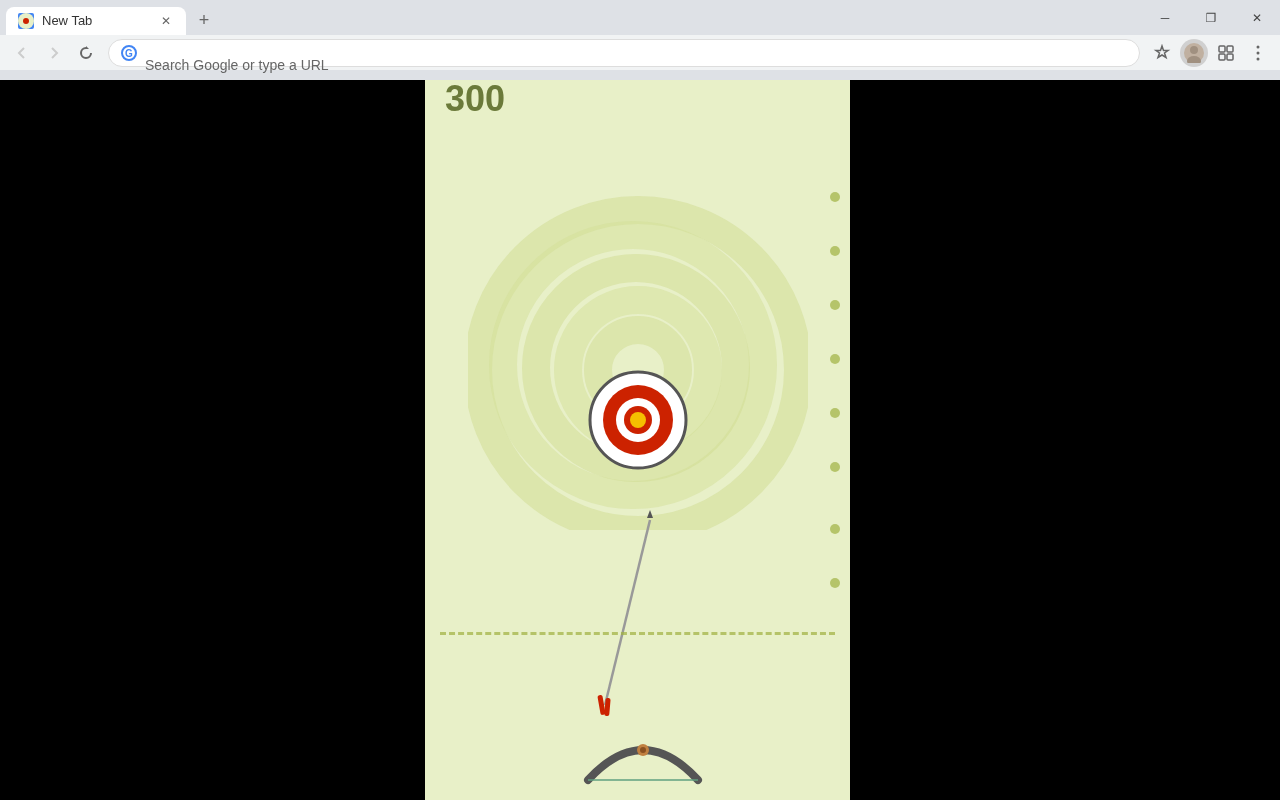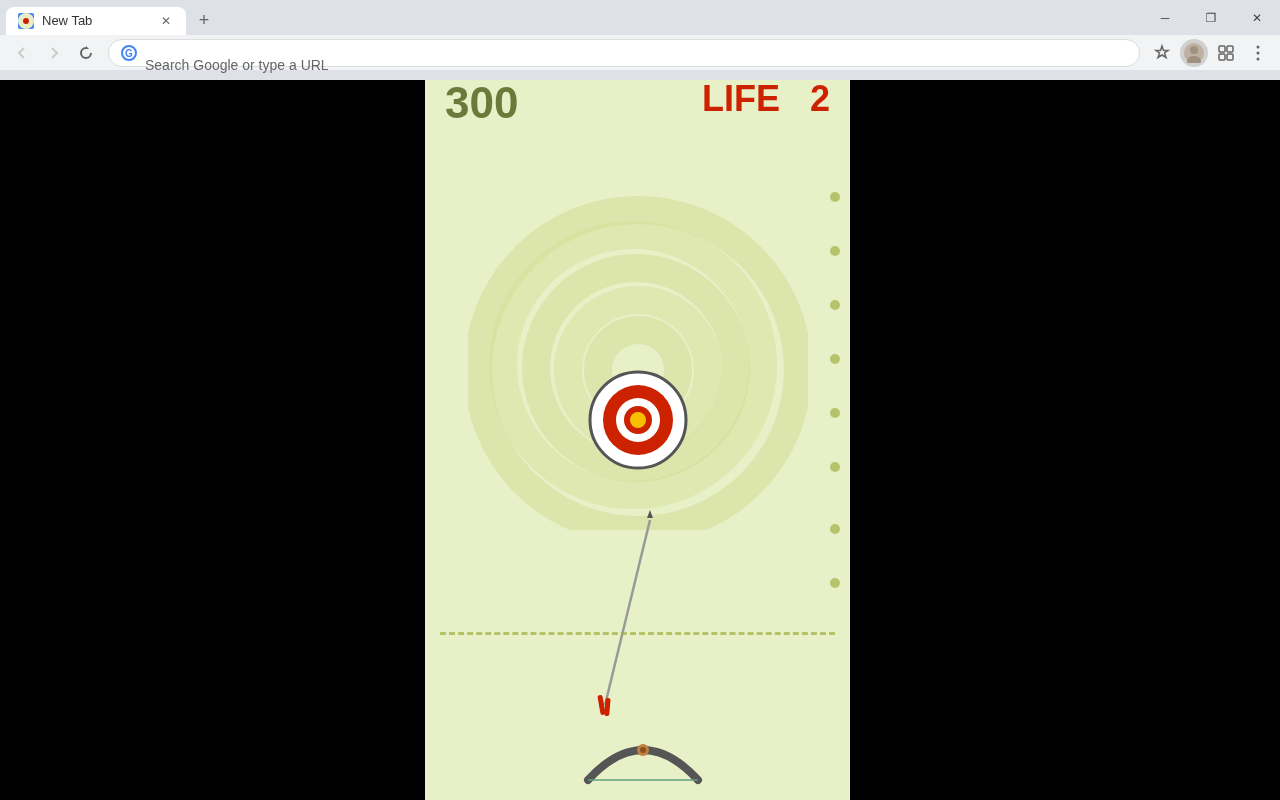--- a/index.html
+++ b/index.html
@@ -185,21 +185,21 @@
       top: 8px;
       left: 0;
       right: 0;
       display: flex;
       justify-content: space-between;
       padding: 0 20px;
       z-index: 10;
     }
 
     .score-display {
-      font-size: 44px;
+      font-size: 36px;
       font-weight: bold;
       color: #6b7a3a;
       font-family: Arial, sans-serif;
     }
 
     .life-display {
       font-size: 36px;
       font-weight: bold;
       color: #cc2200;
       font-family: Arial, sans-serif;
@@ -361,25 +361,20 @@
   </div>
 </div>
 
 <div class="black-sidebar-left"></div>
 <div class="black-sidebar-right"></div>
 
 <div class="game-area">
 
   <div class="game-hud">
     <span class="score-display">300</span>
-    <span class="life-display">
-      <span>LIFE</span>
-      &nbsp;
-      <span>2</span>
-    </span>
   </div>
 
   <div class="spiral-bg">
     <svg width="340" height="340" viewBox="0 0 340 340" xmlns="http://www.w3.org/2000/svg">
 
       <circle cx="170" cy="180" r="160" fill="none" stroke="#d0dc90" stroke-width="28" opacity="0.5"></circle>
       <circle cx="165" cy="175" r="130" fill="none" stroke="#d4e098" stroke-width="28" opacity="0.5"></circle>
       <circle cx="168" cy="178" r="100" fill="none" stroke="#d0dc90" stroke-width="28" opacity="0.5"></circle>
       <circle cx="170" cy="180" r="70" fill="none" stroke="#d4e098" stroke-width="28" opacity="0.5"></circle>
       <circle cx="170" cy="180" r="40" fill="none" stroke="#d0dc90" stroke-width="28" opacity="0.5"></circle>

